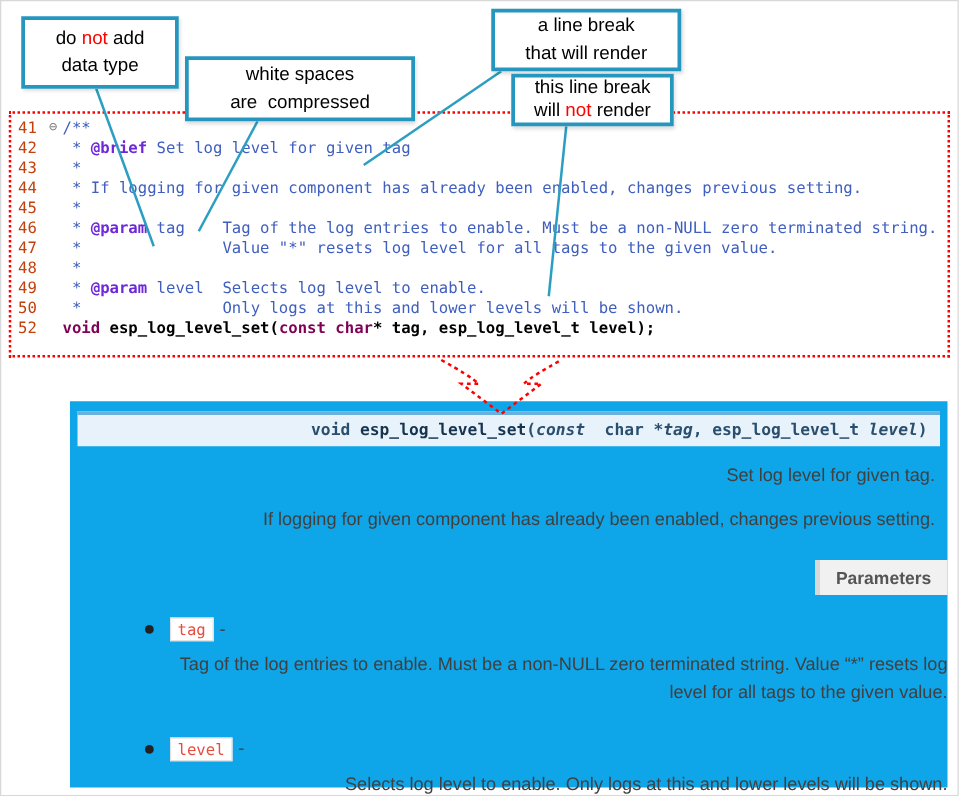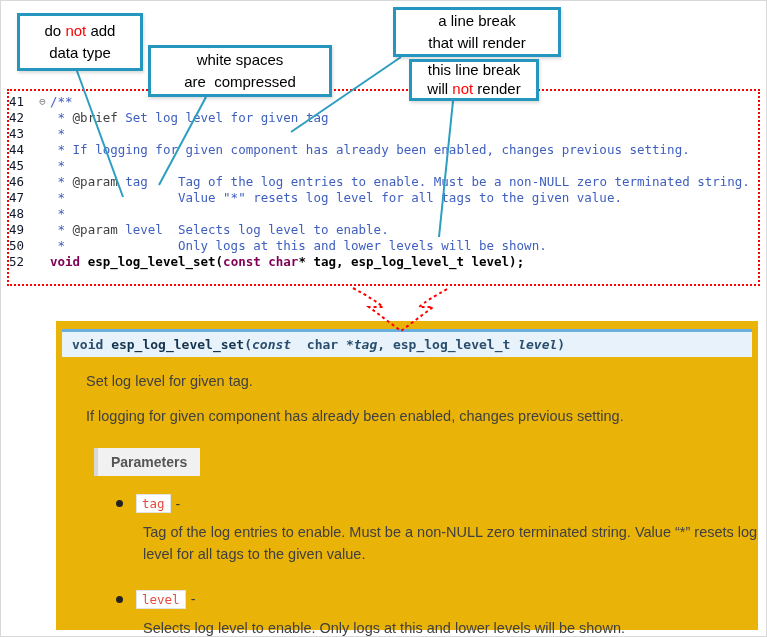--- a/index.html
+++ b/index.html
@@ -14,41 +14,41 @@
   .arrow { stroke:#ff0000; stroke-width:2; stroke-dasharray:3,3; fill:none; }
 
   
   .callout { position:absolute; z-index:4; background:#fff; border:3px solid #2596be;
              display:flex; flex-direction:column; justify-content:center; align-items:center;
              text-align:center; font-size:15px; color:#000; line-height:1.45;
              white-space:pre-wrap; box-shadow:1px 2px 3px rgba(0,0,0,.15); }
   .callout .red { color:#ff0000; }
   #c1 { left:16px;  top:12px; width:126px; height:58px; }
   #c2 { left:147px; top:44px; width:184px; height:52px; }
-  #c3 { left:392px; top:6px;  width:168px; height:50px;text-align:right; }
+  #c3 { left:392px; top:6px;  width:152px; height:50px;text-align:right; }
   #c4 { left:408px; top:58px; width:130px; height:42px; line-height:1.25; }
 
   
   .editor { position:absolute; left:6px; top:88px; width:753px; height:197px;
             border:2px dotted #ff0000; background:#fff; z-index:1;
             font-family:"DejaVu Sans Mono", monospace; font-size:12.5px;
             padding-top:3px; overflow:hidden; }
   .code-line { display:flex; height:16px; line-height:16px; white-space:pre; }
-  .ln   { width:26px; text-align:left; color:#0f172a; flex:none; }
+  .ln   { width:26px; text-align:center; color:#c2410c; flex:none; }
   .fold { width:15px; text-align:center; color:#808080; flex:none; font-size:11px; }
   .code-text { flex:1; }
   .comment { color:#3f5fbf; }
-  .tag     { color:#404040; font-weight:normal; }
+  .tag     { color:#6d28d9; font-weight:bold; }
   .kw      { color:#7f0055; font-weight:bold; }
   .fn      { color:#000; font-weight:bold; }
   .plain   { color:#000; font-weight:bold; }
 
   
   .docs { position:absolute; left:55px; top:320px; width:702px; height:309px;
-          background:#eab308; z-index:1; color:#404040; }
+          background:#0ea5e9; z-index:1; color:#404040;text-align:right; }
   .sig  { margin:8px 6px 0 6px; border-top:3px solid #6ab0de; background:#e7f2fa;
           padding:5px 10px; font-family:"DejaVu Sans Mono", monospace;
           font-size:13px; font-weight:bold; white-space:pre; color:#2a4e6e; }
   .sig-name { color:#15344f; }
   .sig-kw-italic { font-style:italic; }
   .sig-param { font-style:italic; }
   .body { margin:16px 10px 0 30px; font-size:14.5px; color:#404040; }
   .details { margin-top:19px; }
   .params-label { display:inline-block; margin:24px 0 0 38px; background:#f1f1f1;
                   border-left:4px solid #d8d8d8; padding:6px 13px; font-size:14px;

